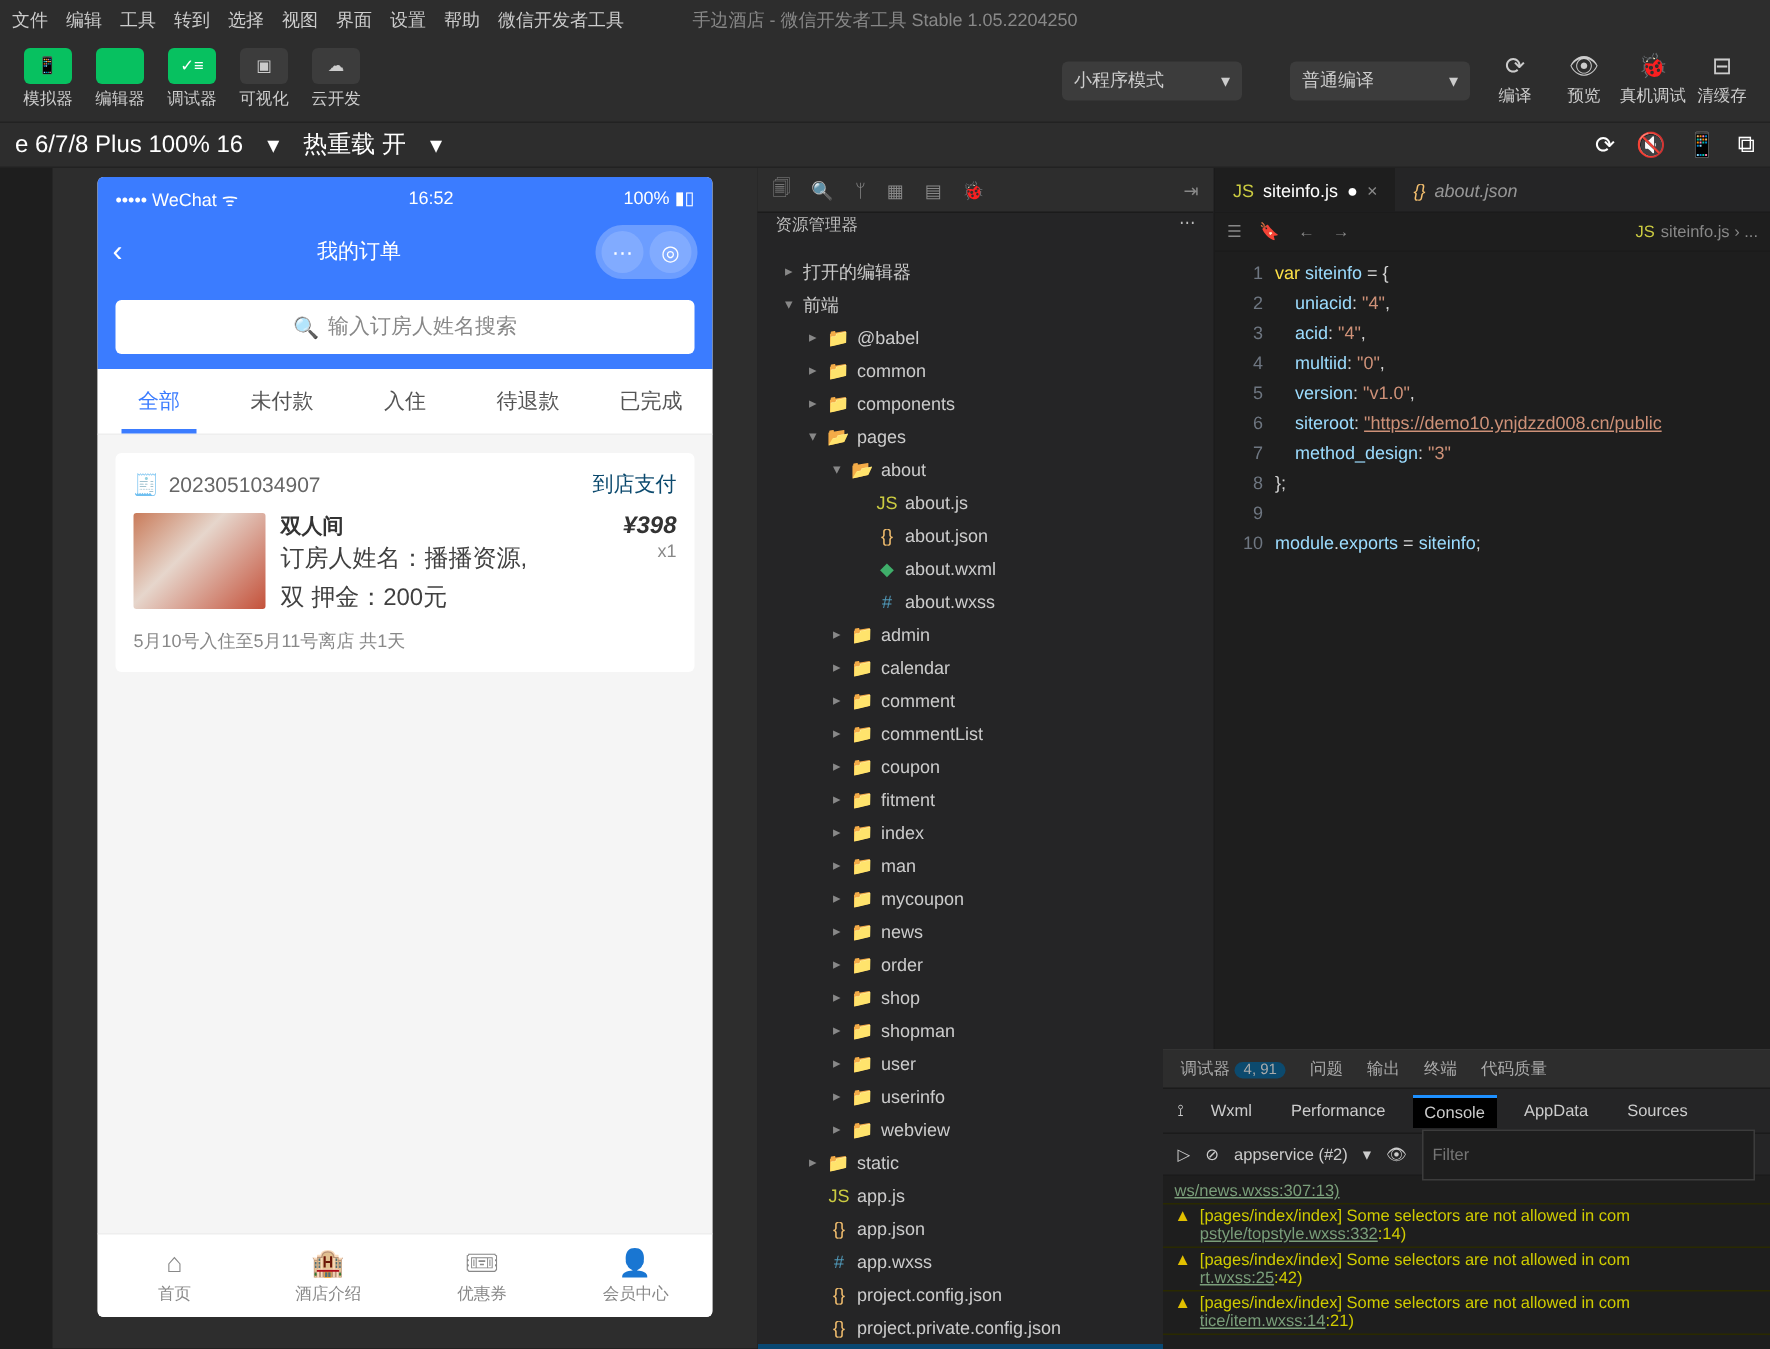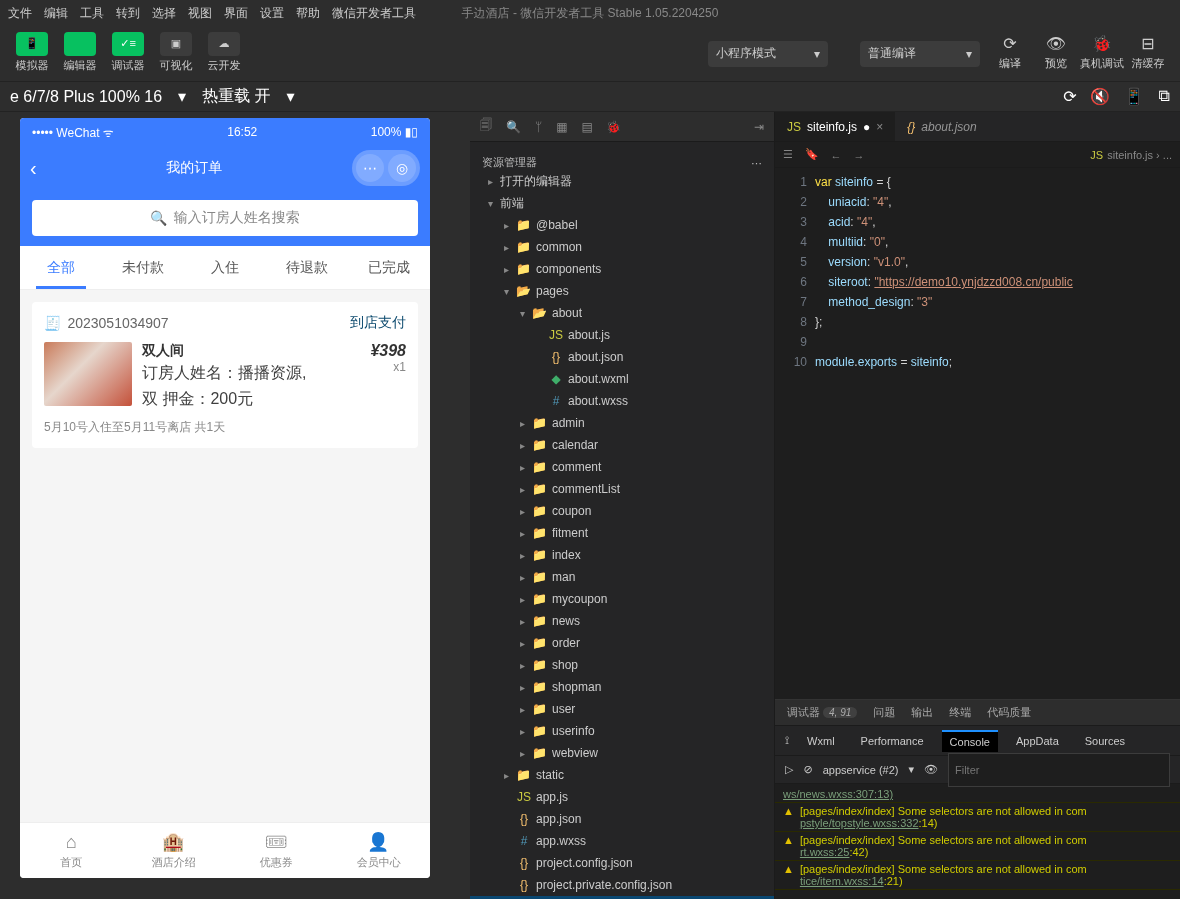--- a/index.html
+++ b/index.html
@@ -23,21 +23,21 @@
 .toolbar .iconbtn .ico { height:24px;display:flex;align-items:center;justify-content:center;font-size:16px; }
 
 
 .simbar { height: 30px; background: #2d2d2d; display: flex; align-items: center; padding: 0 10px; color: #ffffff; font-size: 16px; gap: 16px; border-bottom: 1px solid #222; }
 .simbar .right { margin-left: auto; display: flex; gap: 14px; }
 
 
 .main { display: flex; height: calc(899px - 26px - 56px - 30px); }
 
 
-.phone-wrap { width: 470px; background: #2d2d2d; display: flex; align-items: flex-start; justify-content: flex-start; padding: 6px 20px 20px; }
+.phone-wrap { width: 470px; background: #2d2d2d; display: flex; align-items: flex-start; justify-content: center; padding: 6px 20px 20px; margin-left: 35px; }
 .phone { width: 410px; height: 760px; background: #f5f5f5; border-radius: 4px; overflow: hidden; display: flex; flex-direction: column; font-size: 14px; color: #333; }
 .phone .status { height: 28px; background: #3b7cff; color: #fff; display: flex; align-items: center; padding: 0 12px; justify-content: space-between; font-size: 12px; }
 .phone .nav { height: 44px; background: #3b7cff; color: #fff; display: flex; align-items: center; justify-content: space-between; padding: 0 10px; }
 .phone .nav .back { font-size: 20px; }
 .phone .nav .capsule { display: flex; gap: 4px; background: rgba(255,255,255,.25); border-radius: 20px; padding: 4px; }
 .phone .nav .capsule span { width: 28px; height: 28px; border-radius: 50%; display: flex; align-items: center; justify-content: center; background: rgba(255,255,255,.15); }
 .phone .search { padding: 10px 12px; background: #3b7cff; }
 .phone .search .box { background: #fff; border-radius: 4px; height: 36px; display: flex; align-items: center; justify-content: center; color: #888; gap: 6px; }
 .phone .tabs { display: flex; background: #fff; height: 44px; border-bottom: 1px solid #eee; }
 .phone .tabs .tab { flex: 1; display: flex; align-items: center; justify-content: center; color: #555; position: relative; cursor: pointer; }
@@ -59,21 +59,21 @@
 .phone .card .dates { color: #888; font-size: 12px; margin-top: 8px; }
 .phone .card .footer { text-align: center; color: #aaa; font-size: 12px; margin-top: 14px; padding-top: 10px; border-top: 1px solid #f0f0f0; }
 .phone .tabbar { height: 56px; background: #fff; border-top: 1px solid #eee; display: flex; }
 .phone .tabbar .t { flex: 1; display: flex; flex-direction: column; align-items: center; justify-content: center; color: #888; font-size: 11px; gap: 2px; cursor:pointer; }
 .phone .tabbar .t .ic { font-size: 18px; }
 
 
 .explorer { width: 305px; background: #252526; border-right: 1px solid #1b1b1b; display: flex; flex-direction: column; }
 .exp-iconrow { height: 30px; display: flex; align-items: center; gap: 14px; padding: 0 10px; color: #888; border-bottom: 1px solid #1b1b1b; background:#2d2d2d; }
 .exp-iconrow .spacer{flex:1;}
-.exp-title { height: 28px; display: flex; align-items: flex-end; justify-content: space-between; padding: 0 12px; color: #bbb; font-size: 11px; gap: 24px; }
+.exp-title { height: 28px; display: flex; align-items: flex-start; justify-content: space-between; padding: 0 12px; color: #bbb; font-size: 11px; gap: 24px; }
 .tree { flex: 1; overflow: auto; font-size: 12px; }
 .tree .node { display: flex; align-items: center; height: 22px; padding-left: 10px; color: #ccc; cursor: pointer; }
 .tree .node.active { background: #094771; color: #fff; }
 .tree .node .arrow { width: 12px; color: #888; font-size: 10px; }
 .tree .node .ficon { width: 16px; margin-right: 4px; text-align: center; }
 .tree .i1{padding-left:18px}.tree .i2{padding-left:34px}.tree .i3{padding-left:50px}.tree .i4{padding-left:66px}
 .fc-folder{color:#c09553}.fc-folder-open{color:#dcb67a}.fc-js{color:#cbcb41}.fc-json{color:#f5c06f}.fc-wxml{color:#3fae6a}.fc-wxss{color:#519aba}
 
 
 .editor { flex: 1; background: #1e1e1e; display: flex; flex-direction: column; }
@@ -84,21 +84,21 @@
 .editor .breadcrumb { height: 26px; display: flex; align-items: center; gap: 12px; padding: 0 8px; color: #888; font-size: 11px; border-bottom: 1px solid #1b1b1b; background:#1e1e1e; }
 .editor .breadcrumb .spacer{flex:1;}
 .editor .code { flex: 1; display: flex; font-family: Consolas, "Courier New", monospace; font-size: 12px; overflow: hidden; }
 .editor .gutter { width: 40px; text-align: right; color: #6e7681; padding: 4px 8px 4px 0; line-height: 20px; background: #1e1e1e; user-select:none; }
 .editor .codearea { flex: 1; padding: 4px 0; line-height: 20px; white-space: pre; color: #d4d4d4; overflow: auto; }
 .tok-kw{color:#fde047}.tok-var{color:#9cdcfe}.tok-str{color:#ce9178}.tok-url{color:#ce9178;text-decoration:underline}
 
 
 .debugger { position: absolute; left: 775px; right: 0; bottom: 0; height: 200px; background: #1e1e1e; border-top: 1px solid #333; display: flex; flex-direction: column; }
 .debugger .dtabs { height: 26px; display: flex; align-items: center; gap: 16px; padding: 0 12px; color: #aaa; font-size: 11px; background: #2d2d2d; border-bottom:1px solid #1b1b1b;}
-.debugger .dtabs .badge { background: #404040; border-radius: 8px; padding: 0 6px; font-size: 10px; font-style: italic; }
+.debugger .dtabs .badge { background: #0c4a6e; border-radius: 8px; padding: 0 6px; font-size: 10px; }
 .debugger .dsub { height: 30px; display: flex; align-items: center; gap: 10px; padding: 0 10px; background: #252526; color: #ccc; font-size: 11px; border-bottom:1px solid #1b1b1b;}
 .debugger .dsub .dtab { padding: 4px 8px; cursor: pointer; }
 .debugger .dsub .dtab.active { background: #000; border-top: 2px solid #1e90ff; }
 .debugger .dfilter { height: 28px; display: flex; align-items: center; gap: 10px; padding: 0 10px; background: #252526; color: #ccc; font-size: 11px; border-bottom:1px solid #1b1b1b;}
 .debugger .dfilter input { flex: 1; background: #1e1e1e; border: 1px solid #3c3c3c; color: #ccc; height: 32px; padding: 16px 6px; font-size:11px; }
 .debugger .console { flex: 1; overflow: auto; font-family: Consolas, monospace; font-size: 11px; padding: 2px 0; color: #b8b500; }
 .debugger .console .line { display:flex; gap:6px; padding: 2px 8px; border-bottom: 1px solid #2a2a00; }
 .debugger .console .warn { color: #d0cc00; }
 .debugger .console .loc { color: #7a9e7a; text-decoration: underline; }
 .debugger .console .wico{color:#e2c000}

